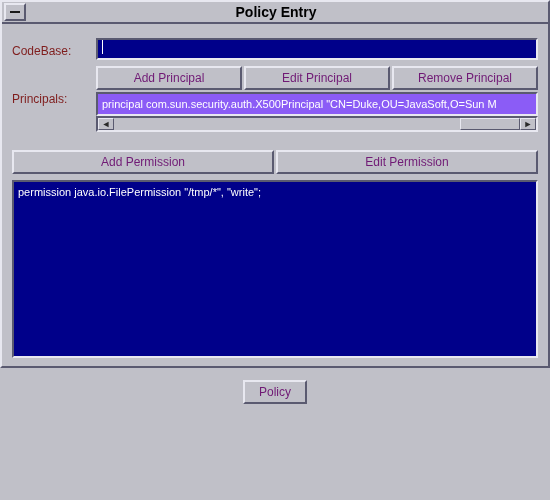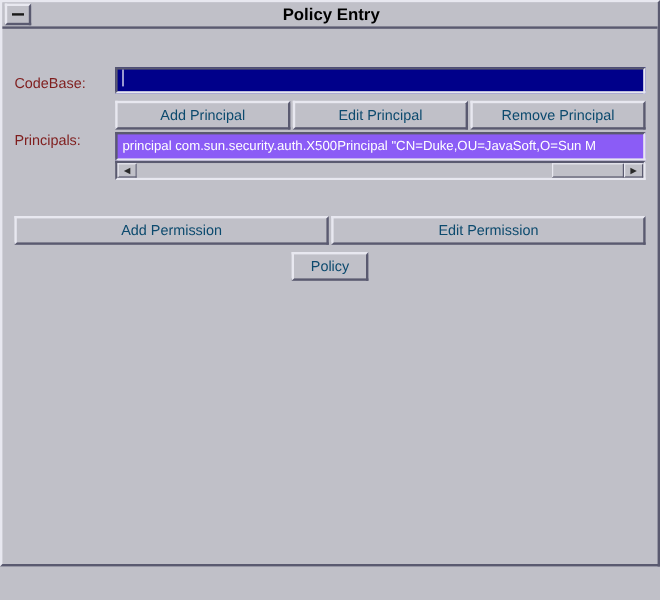--- a/index.html
+++ b/index.html
@@ -5,27 +5,26 @@
   * { box-sizing: border-box; }
   html, body {
     margin: 0; padding: 0;
     width: 550px; height: 500px;
     font-family: Arial, Helvetica, sans-serif;
     font-size: 11px;
     background: #c0c0c8;
     overflow: hidden;
   }
   .window {
-    width: 550px; height: 472px;
+    width: 550px; height: 368px;
     border: 2px solid;
     border-color: #e8e8f0 #5a5a70 #5a5a70 #e8e8f0;
     background: #c0c0c8;
     display: flex;
     flex-direction: column;
-    gap: 18px;
   }
   .titlebar {
     height: 22px;
     background: #c0c0c8;
     border-bottom: 2px solid;
     border-bottom-color: #5a5a70;
     display: flex;
     align-items: center;
   }
   .menu-button {
@@ -81,21 +80,21 @@
     padding: 0 4px;
     font-family: inherit;
     font-size: 11px;
     outline: none;
   }
   .input::placeholder { color: #ddd; }
   .btn {
     border: 2px solid;
     border-color: #e8e8f0 #5a5a70 #5a5a70 #e8e8f0;
     background: #c0c0c8;
-    color: #0c4a6e;
+    color: #701a75;
     font-size: 12px;
     display: flex;
     align-items: center;
     justify-content: center;
     height: 24px;
     cursor: default;
     user-select: none;
   }
   .btn.flex { flex: 1 1 0; }
   .principals-section {
@@ -149,21 +148,20 @@
     right: 0; top: 0;
     width: 60px; height: 100%;
     border: 1px solid;
     border-color: #e8e8f0 #5a5a70 #5a5a70 #e8e8f0;
     background: #c0c0c8;
   }
   .perm-buttons {
     display: flex;
     gap: 2px;
     margin-bottom: 6px;
-    margin-top: 12px;
   }
   .permissions-list {
     height: 178px;
     background: #00008a;
     border: 2px solid;
     border-color: #5a5a70 #e8e8f0 #e8e8f0 #5a5a70;
     color: #fff;
     font-size: 11px;
     padding: 4px 4px;
     margin-bottom: 22px;
@@ -225,19 +223,22 @@
           <div class="scroll-arrow">►</div>
         </div>
       </div>
     </div>
 
     <div class="perm-buttons">
       <div class="btn flex">Add Permission</div>
       <div class="btn flex">Edit Permission</div>
     </div>
 
+    <div class="permissions-list">
+      <div>permission java.io.FilePermission "/tmp/*", "write";</div>
+    </div>
 
     <div class="bottom-buttons">
       <div class="btn small">Policy</div>
     </div>
 
   </div>
 </div>
 
 </body></html>

